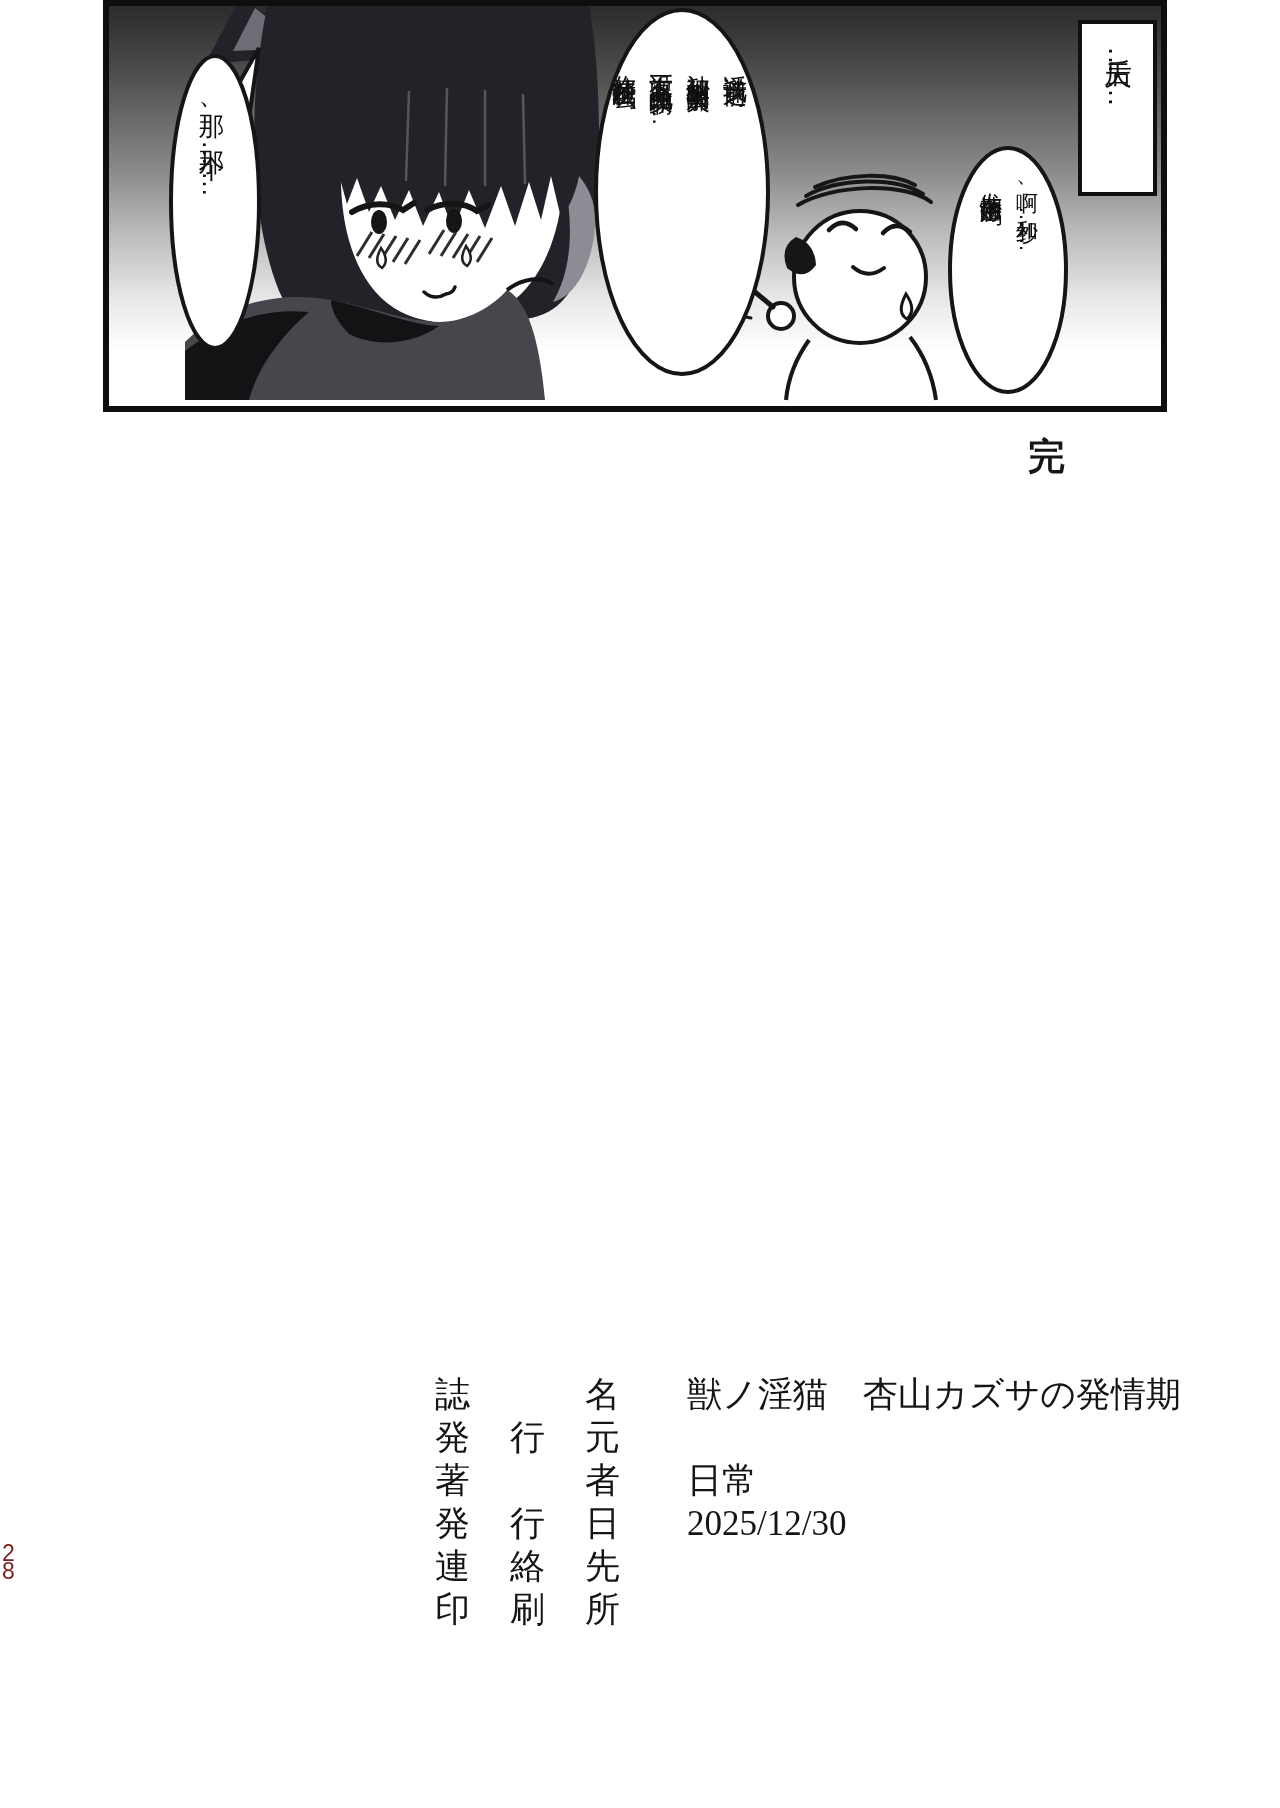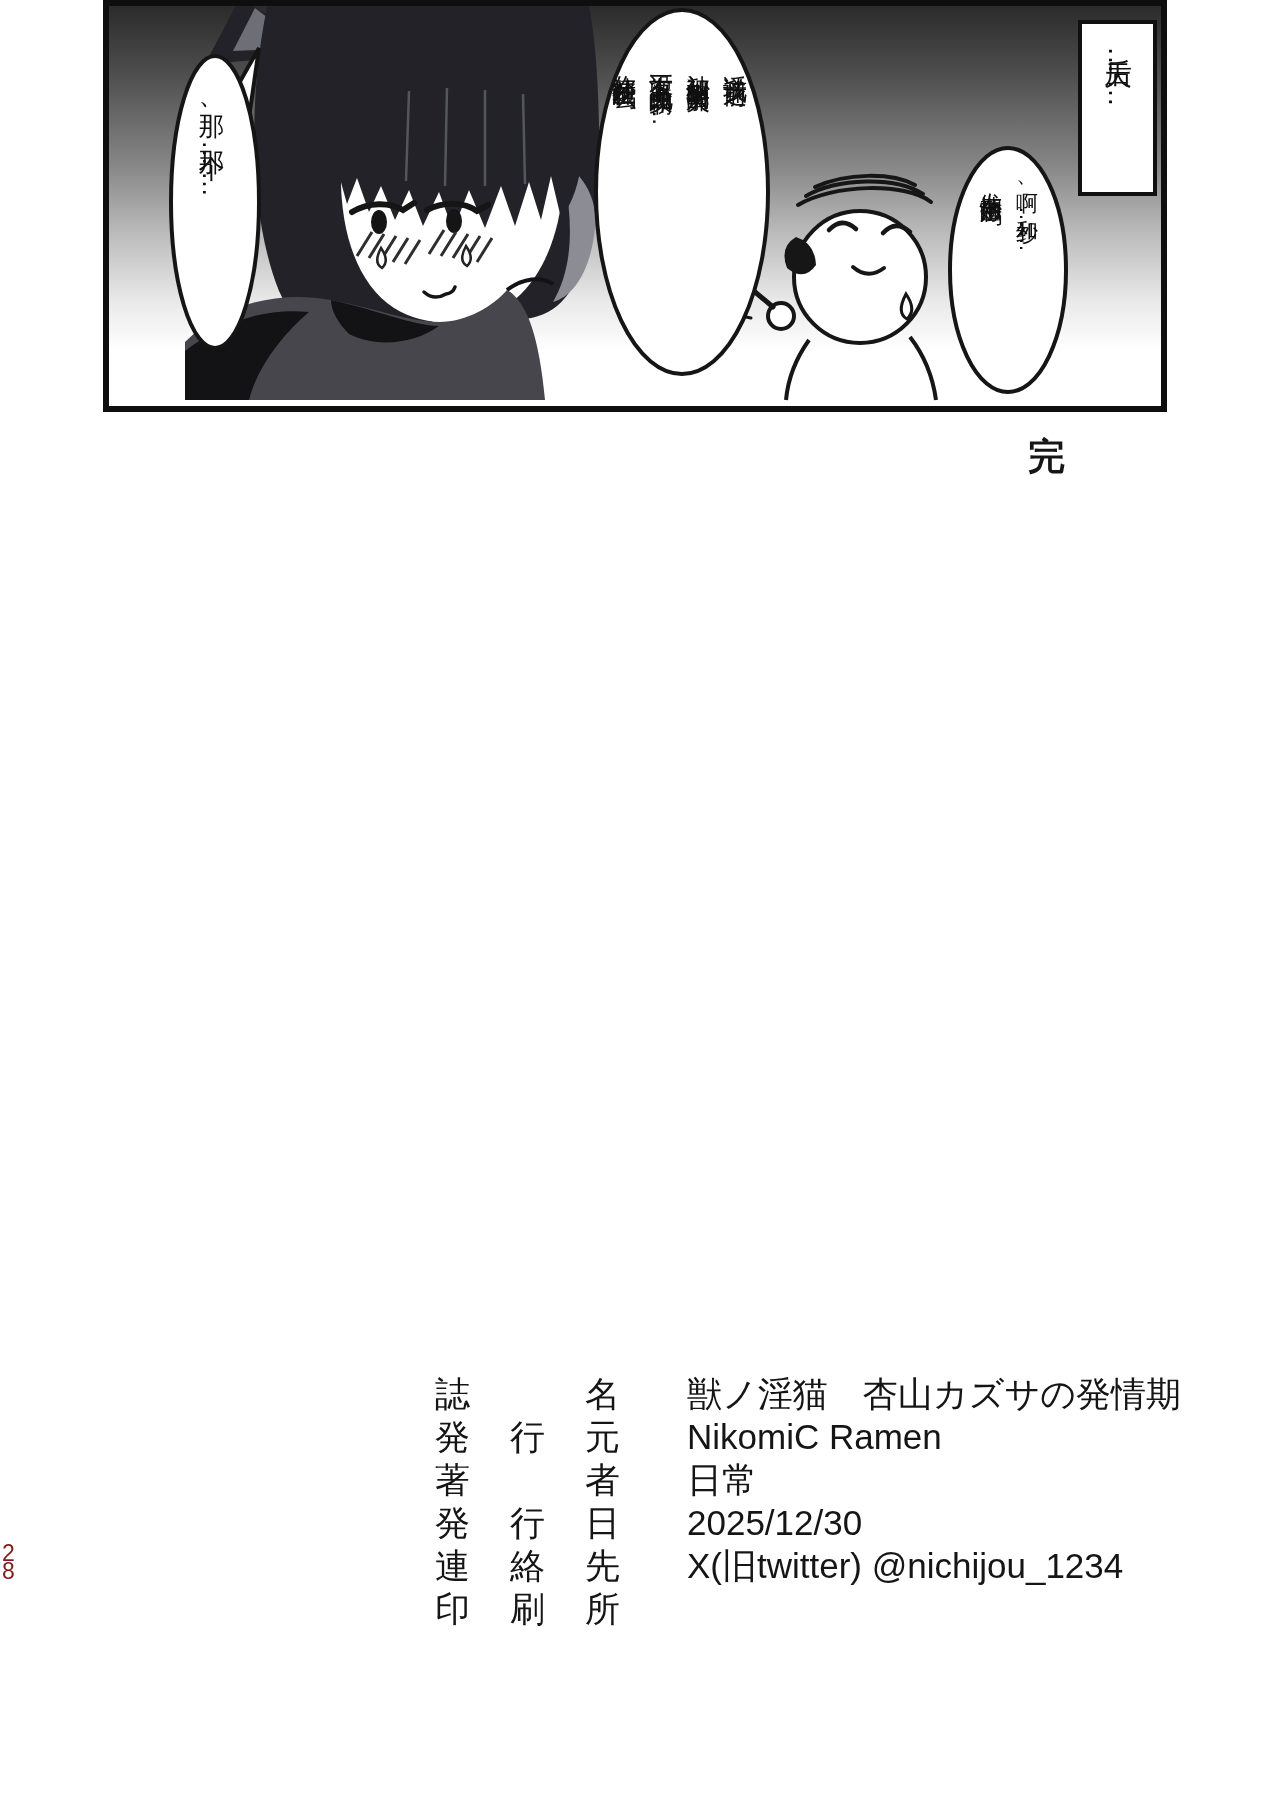--- a/index.html
+++ b/index.html
@@ -21,21 +21,21 @@
              font-size:24px;letter-spacing:2px;line-height:37px;}
   .btext-mid span{display:block;}
   .btext-right{position:absolute;left:864px;top:170px;width:72px;height:200px;
                font-size:22px;letter-spacing:2px;line-height:36px;}
   .btext-right span{display:block;}
   .end-mark{position:absolute;left:1028px;top:432px;font-size:37px;font-weight:bold;color:#151515;}
   
   .colophon{position:absolute;left:435px;top:1372px;}
   .crow{height:43px;line-height:43px;font-size:35px;white-space:nowrap;color:#151515;}
   .clabel{display:inline-flex;width:185px;justify-content:space-between;vertical-align:top;}
-  .cvalue{display:inline-block;margin-left:67px;}
+  .cvalue{display:inline-block;margin-left:67px;font-family:Liberation Serif, serif;}
   .disclaimer{position:absolute;left:411px;top:1690px;font-size:29px;color:#151515;}
   .pagenum{position:absolute;left:2px;top:1544px;width:13px;font-size:23px;line-height:18px;
            color:#7f1d1d;word-break:break-all;}
 </style>
 </head>
 <body>
 
 <div class="page">
 
   <div class="panel">
@@ -133,41 +133,41 @@
       <span class="clabel">
           <span>誌</span>
           <span>名</span>
         </span><span class="cvalue">獣ノ淫猫　杏山カズサの発情期</span>
     </div>
     <div class="crow">
       <span class="clabel">
           <span>発</span>
           <span>行</span>
           <span>元</span>
-        </span><span class="cvalue">NikomiC Ramen</span>
+        </span>
     </div>
     <div class="crow">
       <span class="clabel">
           <span>著</span>
           <span>者</span>
         </span><span class="cvalue">日常</span>
     </div>
     <div class="crow">
       <span class="clabel">
           <span>発</span>
           <span>行</span>
           <span>日</span>
         </span><span class="cvalue">2025/12/30</span>
     </div>
     <div class="crow">
       <span class="clabel">
           <span>連</span>
           <span>絡</span>
           <span>先</span>
-        </span><span class="cvalue">X(旧twitter) @nichijou_1234</span>
+        </span>
     </div>
     <div class="crow">
       <span class="clabel">
           <span>印</span>
           <span>刷</span>
           <span>所</span>
         </span>
     </div>
   </div>
 

